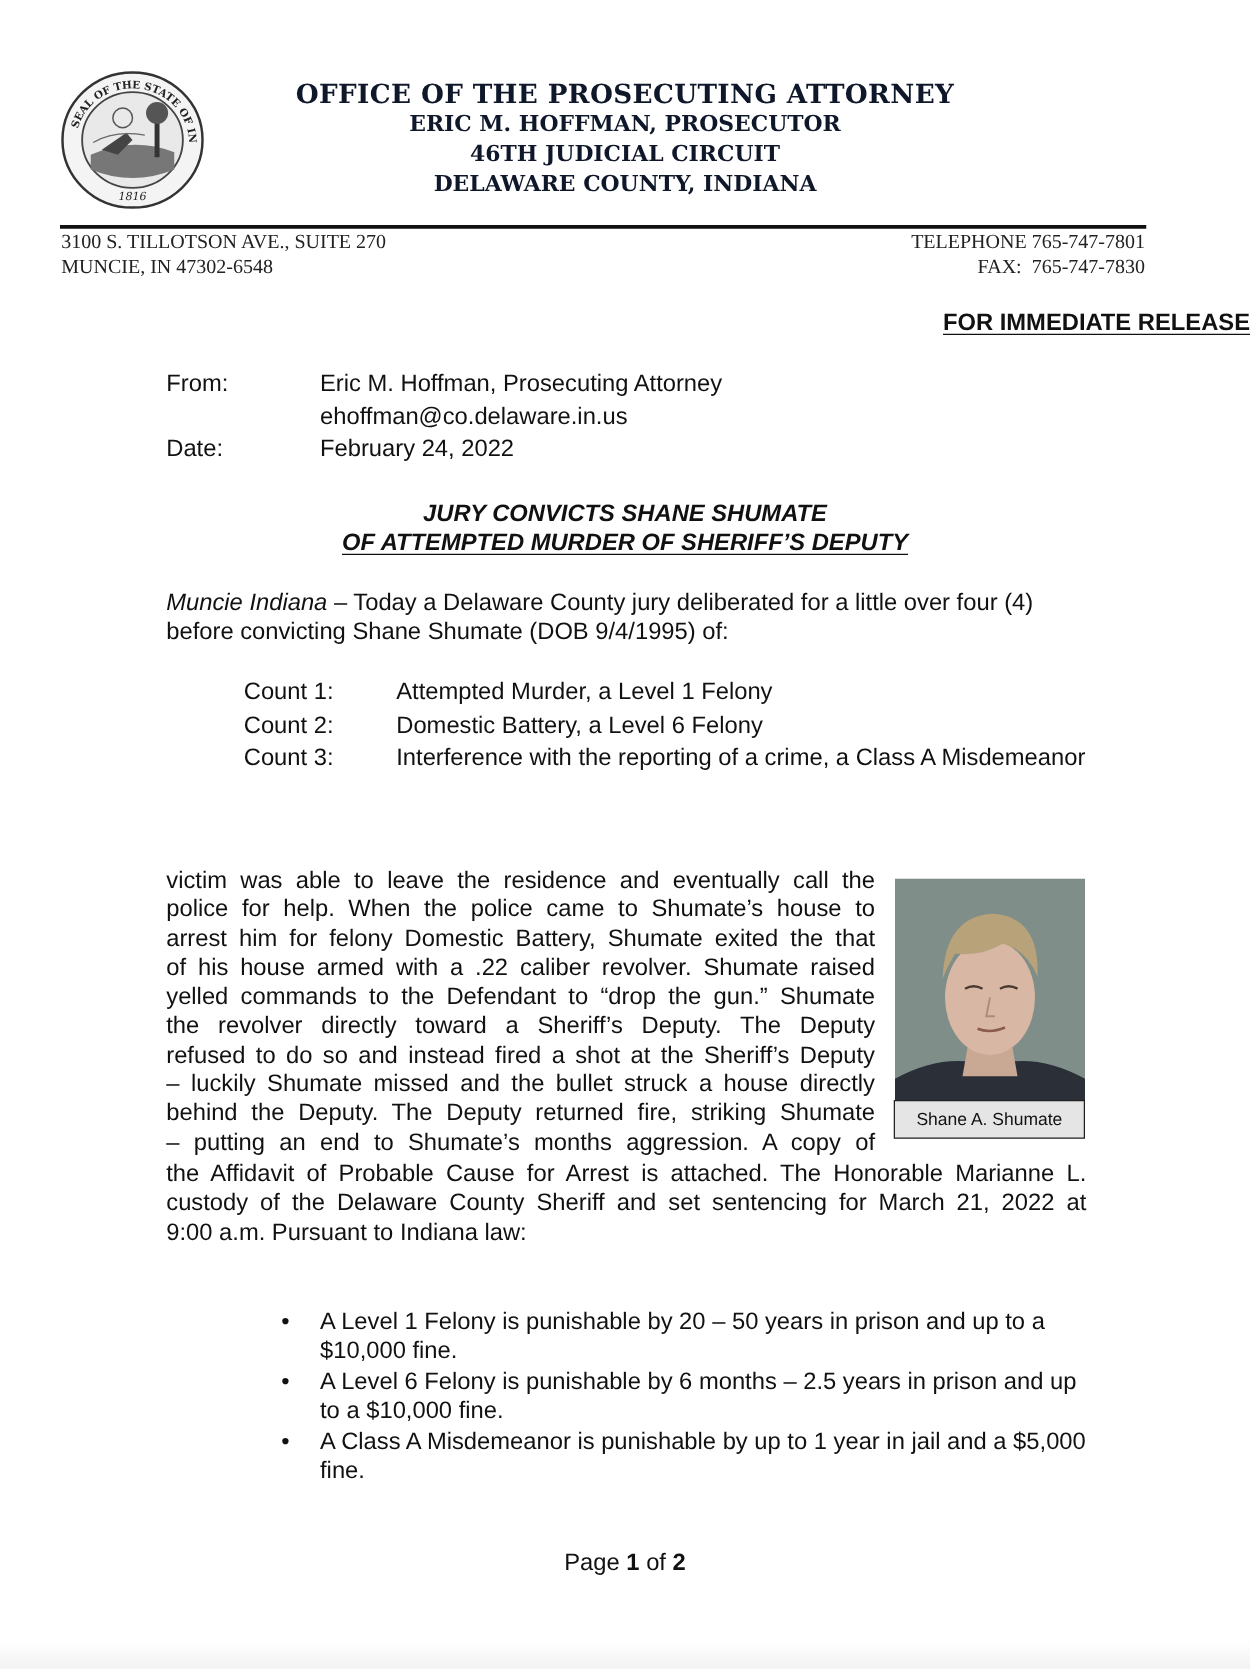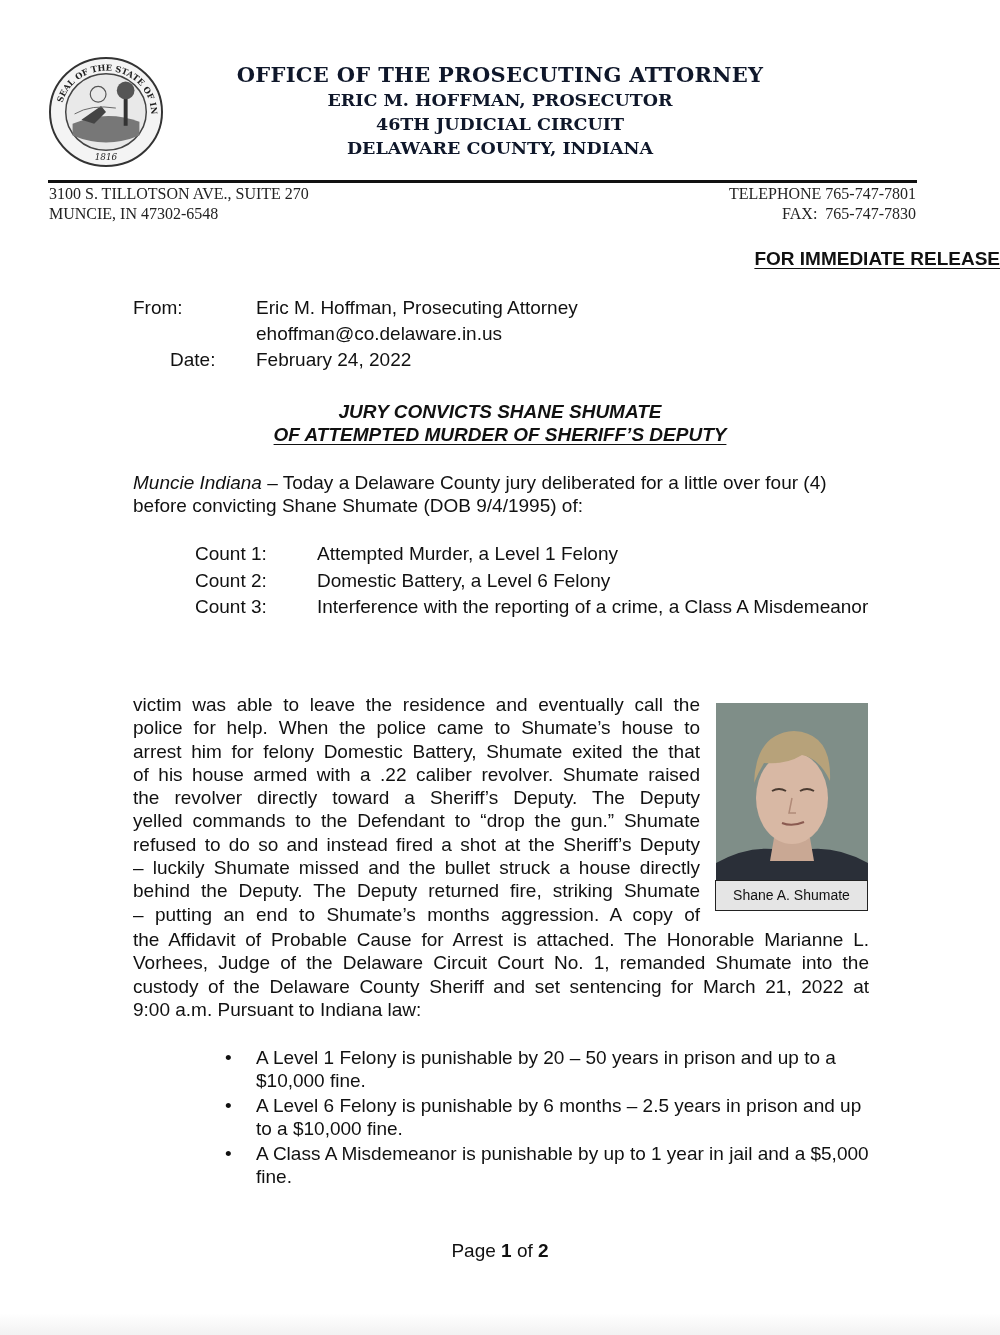--- a/index.html
+++ b/index.html
@@ -89,21 +89,21 @@
     <div>TELEPHONE 765-747-7801</div>
     <div style="white-space: pre;">FAX:  765-747-7830</div>
   </div>
 
   <div class="release sans">FOR IMMEDIATE RELEASE</div>
 
   <div class="sans" style="font-size:19px;">
     <div class="meta-label" style="top:297px;">From:</div>
     <div class="meta-val" style="top:297px;">Eric M. Hoffman, Prosecuting Attorney</div>
     <div class="meta-val" style="top:323px;">ehoffman@co.delaware.in.us</div>
-    <div class="meta-label" style="top:349px;margin-left:37px;">Date:</div>
+    <div class="meta-label" style="top:349px;">Date:</div>
     <div class="meta-val" style="top:349px;">February 24, 2022</div>
   </div>
 
   <div class="headline hl1 sans">JURY CONVICTS SHANE SHUMATE</div>
   <div class="headline hl2 sans">OF ATTEMPTED MURDER OF SHERIFF’S DEPUTY</div>
 
   <div class="para intro sans">
     <i>Muncie Indiana</i><span> – Today a Delaware County jury deliberated for a little over four (4) before convicting Shane Shumate (DOB 9/4/1995) of:</span>
   </div>
 
@@ -121,22 +121,22 @@
       <span class="count-text">Interference with the reporting of a crime, a Class A Misdemeanor</span>
     </div>
   </div>
 
 
   <div class="wrap-col sans">
     <span class="just">victim was able to leave the residence and eventually call the</span>
     <span class="just">police for help.  When the police came to Shumate’s house to</span>
     <span class="just">arrest him for felony Domestic Battery, Shumate exited the that</span>
     <span class="just">of his house armed with a .22 caliber revolver.  Shumate raised</span>
+    <span class="just">yelled commands to the Defendant to “drop the gun.”  Shumate</span>
     <span class="just">the revolver directly toward a Sheriff’s Deputy.  The Deputy</span>
-    <span class="just">yelled commands to the Defendant to “drop the gun.”  Shumate</span>
     <span class="just">refused to do so and instead fired a shot at the Sheriff’s Deputy</span>
     <span class="just">– luckily Shumate missed and the bullet struck a house directly</span>
     <span class="just">behind the Deputy.  The Deputy returned fire, striking Shumate</span>
     <span class="just">– putting an end to Shumate’s months aggression.   A copy of</span>
   </div>
 
   <div class="photo-box">
     <svg width="152" height="177" viewBox="0 0 152 177">
       <rect width="152" height="177" fill="#7f8e88"></rect>
       <path d="M0 177 L0 160 Q40 138 76 150 Q112 138 152 160 L152 177 Z" fill="#2a2f38"></path>
@@ -146,21 +146,20 @@
       <path d="M56 88 Q63 84 70 88" stroke="#4a3a30" stroke-width="2" fill="none"></path>
       <path d="M84 88 Q91 84 98 88" stroke="#4a3a30" stroke-width="2" fill="none"></path>
       <path d="M66 120 Q76 124 88 119" stroke="#8a5a50" stroke-width="2" fill="none"></path>
       <path d="M76 95 L73 110 L80 110" stroke="#b08a78" stroke-width="1.5" fill="none"></path>
     </svg>
   </div>
   <div class="caption-box sans">Shane A. Shumate</div>
 
   <div class="para evidence-bottom sans">
     <span class="just">the Affidavit of Probable Cause for Arrest is attached.  The Honorable Marianne L.</span>
-    <span class="just">Vorhees, Judge of the Delaware Circuit Court No. 1, remanded Shumate into the</span>
     <span class="just">custody of the Delaware County Sheriff and set sentencing for March 21, 2022 at</span>
     <span class="line">9:00 a.m.  Pursuant to Indiana law:</span>
   </div>
 
   <div class="bullets sans">
     <div class="bullet">
       <span class="bullet-dot">•</span>
       <span>A Level 1 Felony is punishable by 20 – 50 years in prison and up to a $10,000 fine.</span>
     </div>
     <div class="bullet">

